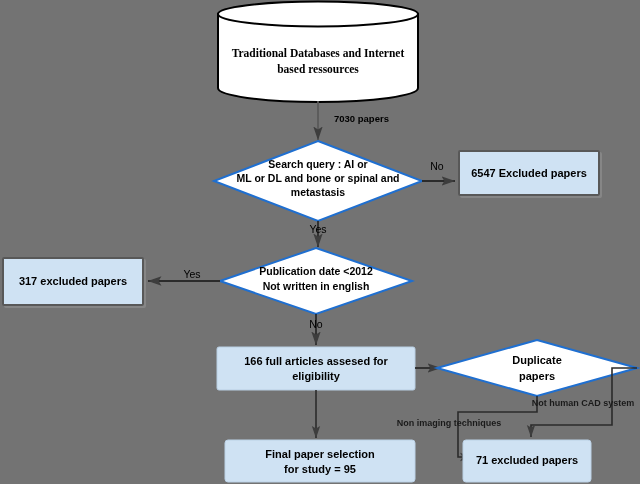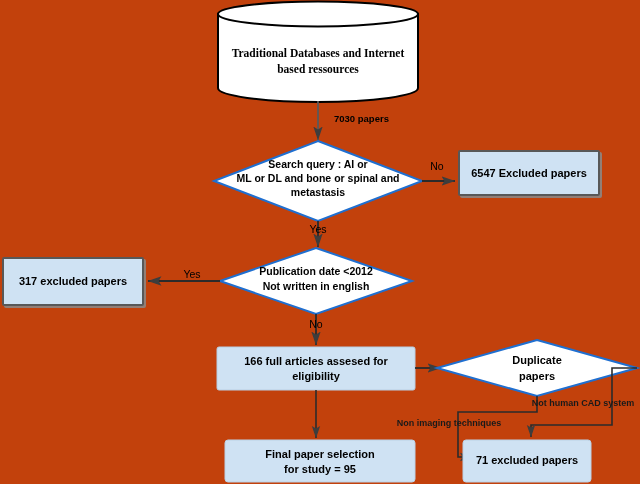--- a/index.html
+++ b/index.html
@@ -7,21 +7,21 @@
     padding: 0;
     background: #ffffff;
   }
   body {
     font-family: "Liberation Sans", sans-serif;
   }
   #canvas {
     position: relative;
     width: 640px;
     height: 484px;
-    background: #c2410c;
+    background: #737373;
     overflow: hidden;
   }
   svg.flow {
     position: absolute;
     top: 0;
     left: 0;
     width: 640px;
     height: 484px;
   }
   .node-text {

